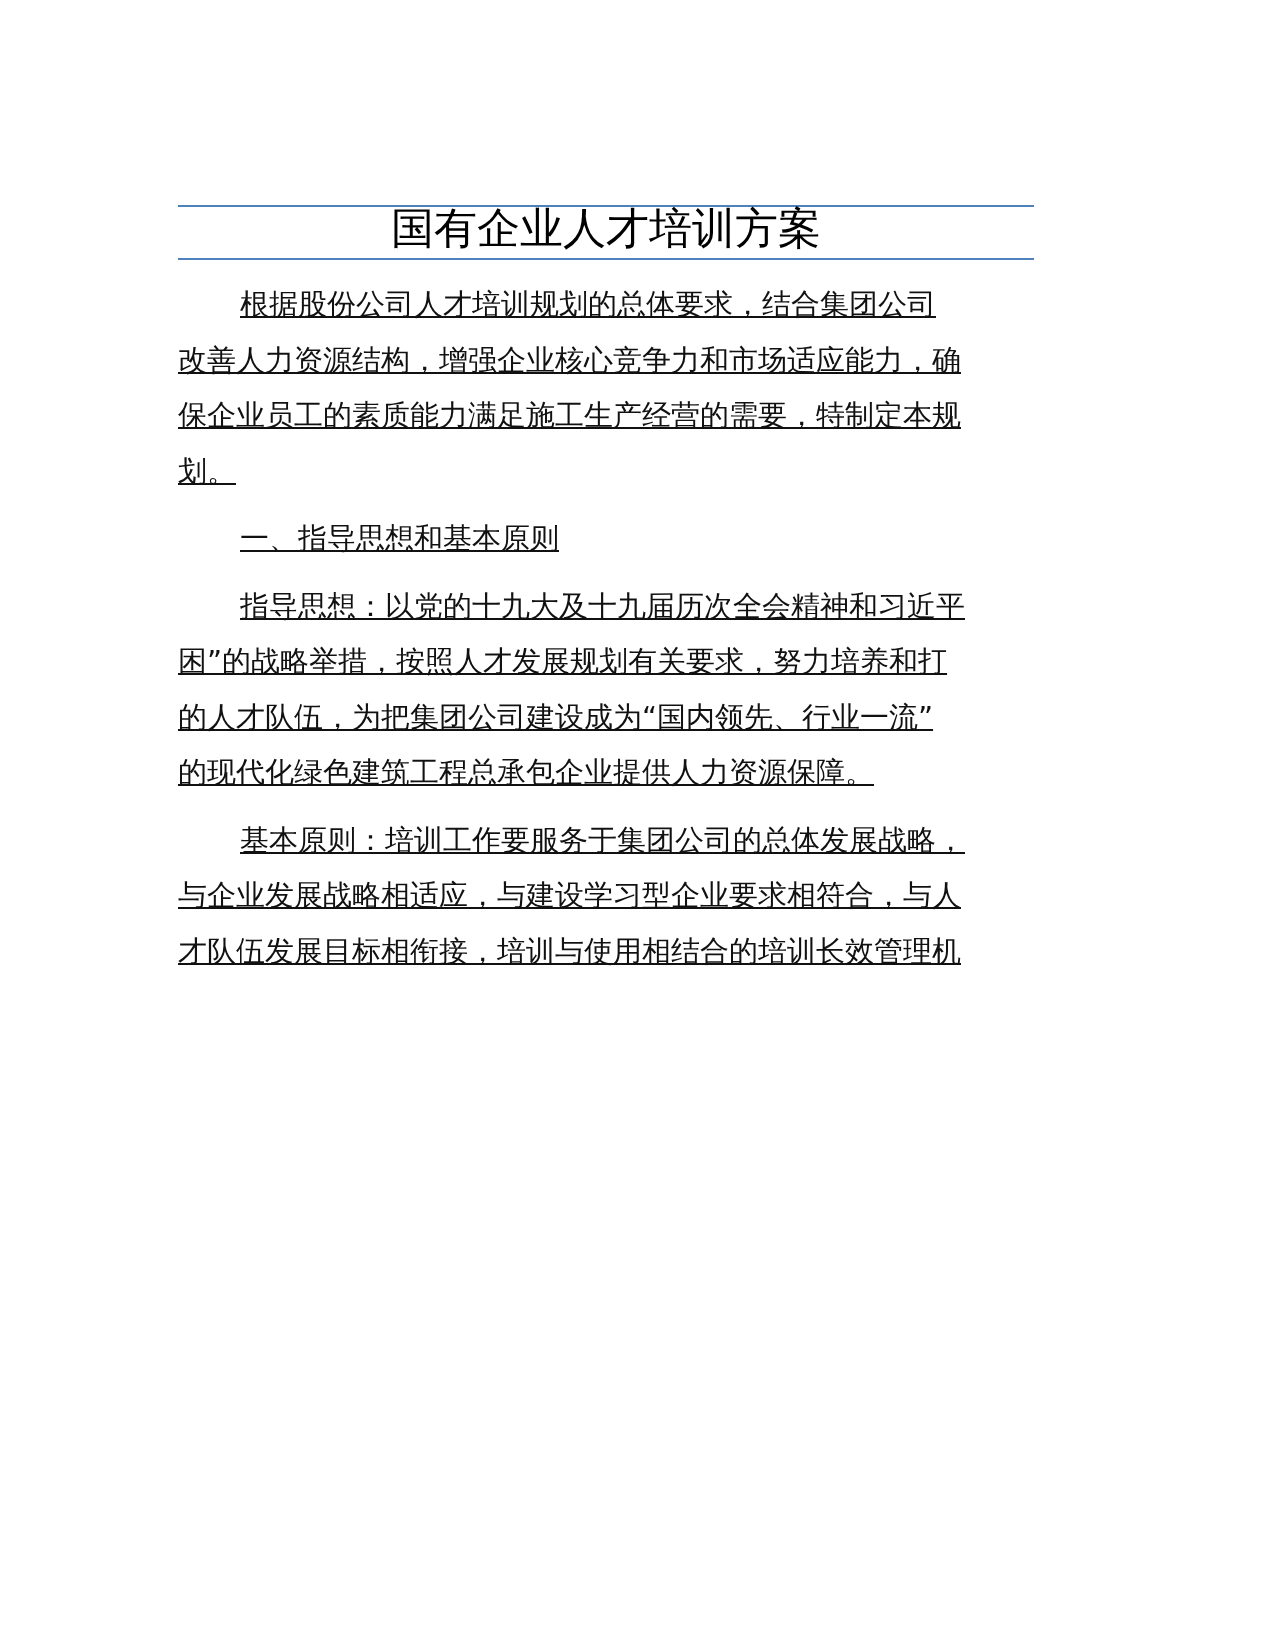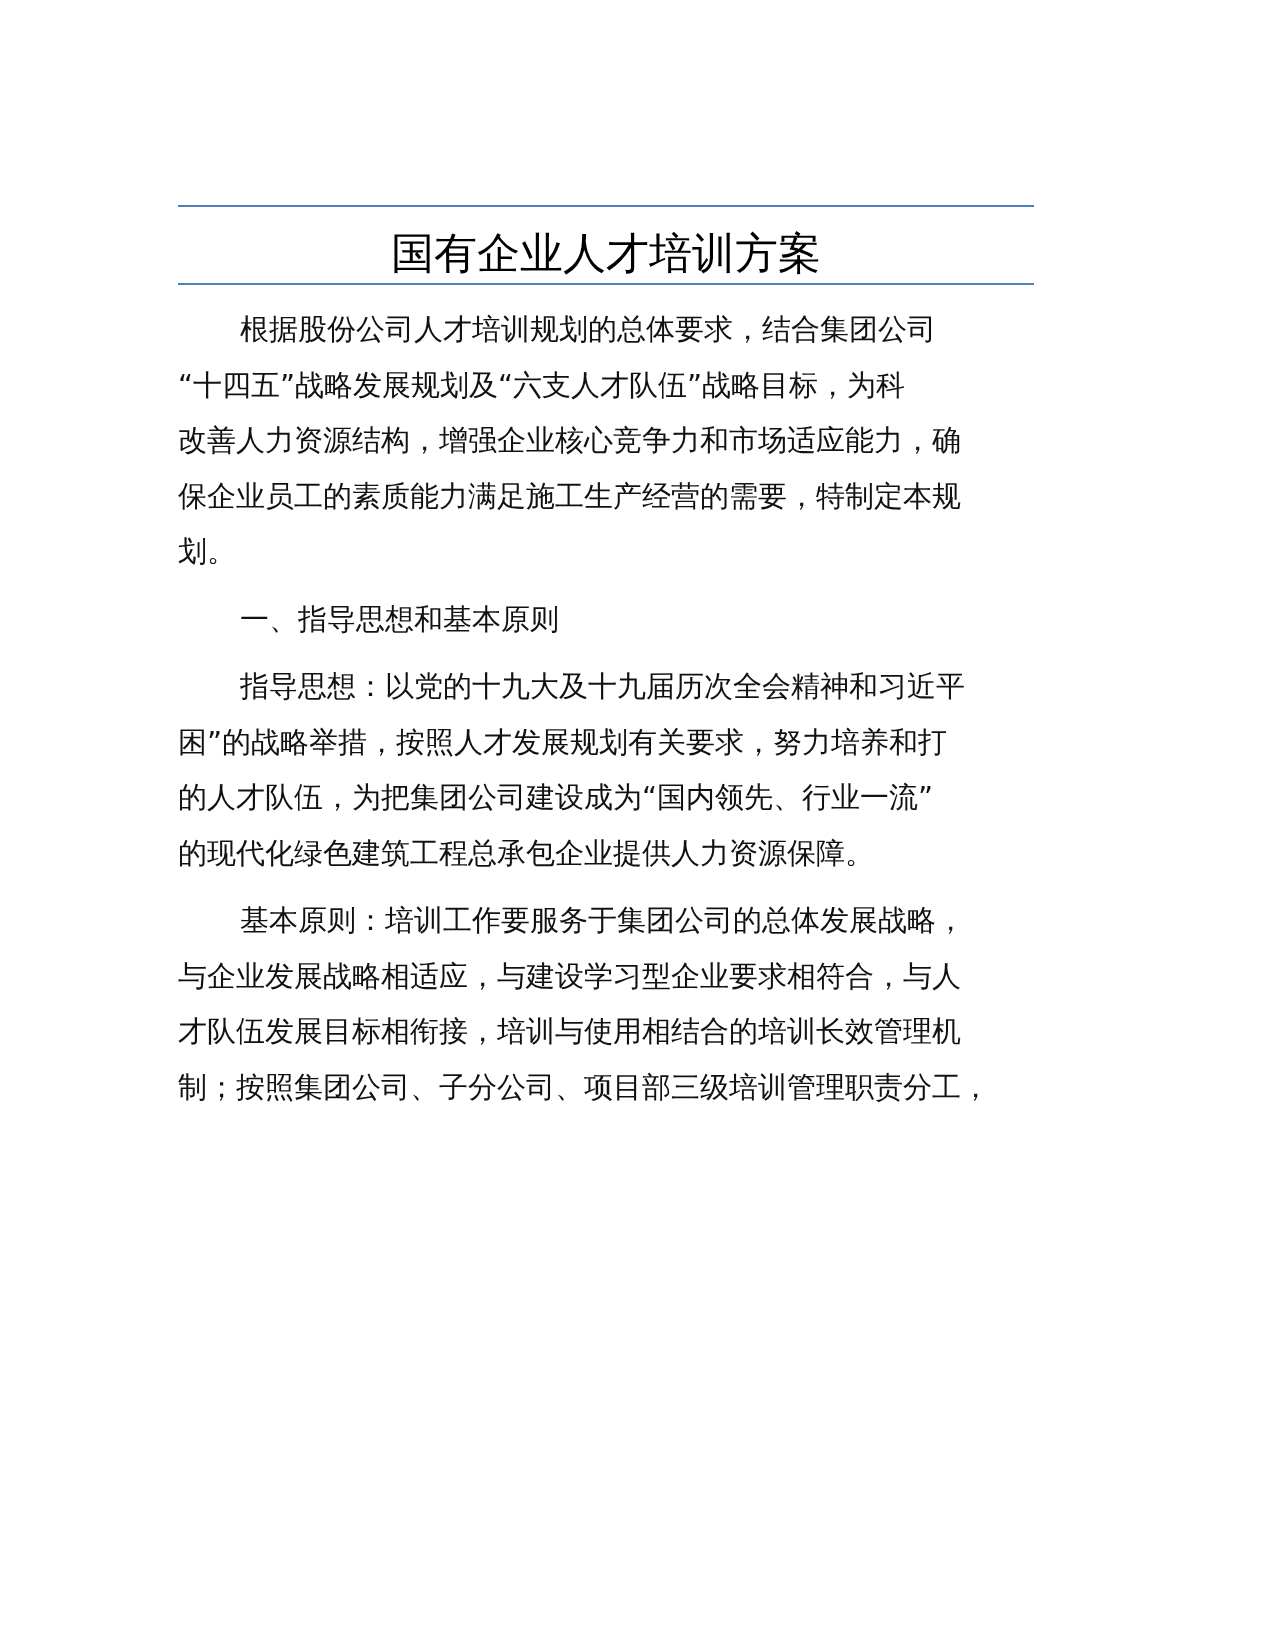--- a/index.html
+++ b/index.html
@@ -23,71 +23,69 @@
     }
     .rule {
       height: 0;
       border-top: 2px solid #4f81bd;
       width: 856px;
     }
     .title {
       text-align: center;
       font-size: 43px;
       line-height: 43px;
-      padding-top: 25px;
       padding-bottom: 8px;
       color: #000000;
       letter-spacing: 0px;
       font-weight: normal;
     }
     .body-text {
       margin-top: 17px;
     }
     .line {
       display: block;
       white-space: nowrap;
+      text-decoration: underline;
     }
     .line.indent {
       padding-left: 62px;
     }
   </style>
 </head>
 <body>
 
 <div class="page">
   <div class="rule"></div>
   <div class="title">国有企业人才培训方案</div>
   <div class="rule"></div>
 
   <div class="body-text">
 
     <div class="para-block">
       <span class="line indent">根据股份公司人才培训规划的总体要求，结合集团公司</span>
-      <span class="line">“十四五”战略发展规划及“六支人才队伍”战略目标，为科</span>
       <span class="line">改善人力资源结构，增强企业核心竞争力和市场适应能力，确</span>
       <span class="line">保企业员工的素质能力满足施工生产经营的需要，特制定本规</span>
       <span class="line">划。</span>
     </div>
 
     <div class="para-block gap">
       <span class="line indent">一、指导思想和基本原则</span>
     </div>
 
     <div class="para-block gap">
       <span class="line indent">指导思想：以党的十九大及十九届历次全会精神和习近平</span>
       <span class="line">困”的战略举措，按照人才发展规划有关要求，努力培养和打</span>
       <span class="line">的人才队伍，为把集团公司建设成为“国内领先、行业一流”</span>
       <span class="line">的现代化绿色建筑工程总承包企业提供人力资源保障。</span>
     </div>
 
     <div class="para-block gap">
       <span class="line indent">基本原则：培训工作要服务于集团公司的总体发展战略，</span>
       <span class="line">与企业发展战略相适应，与建设学习型企业要求相符合，与人</span>
       <span class="line">才队伍发展目标相衔接，培训与使用相结合的培训长效管理机</span>
-      <span class="line">制；按照集团公司、子分公司、项目部三级培训管理职责分工，</span>
     </div>
 
   </div>
 </div>
 
 <style>
   .para-block {
     font-size: 29px;
     line-height: 55.5px;
   }

